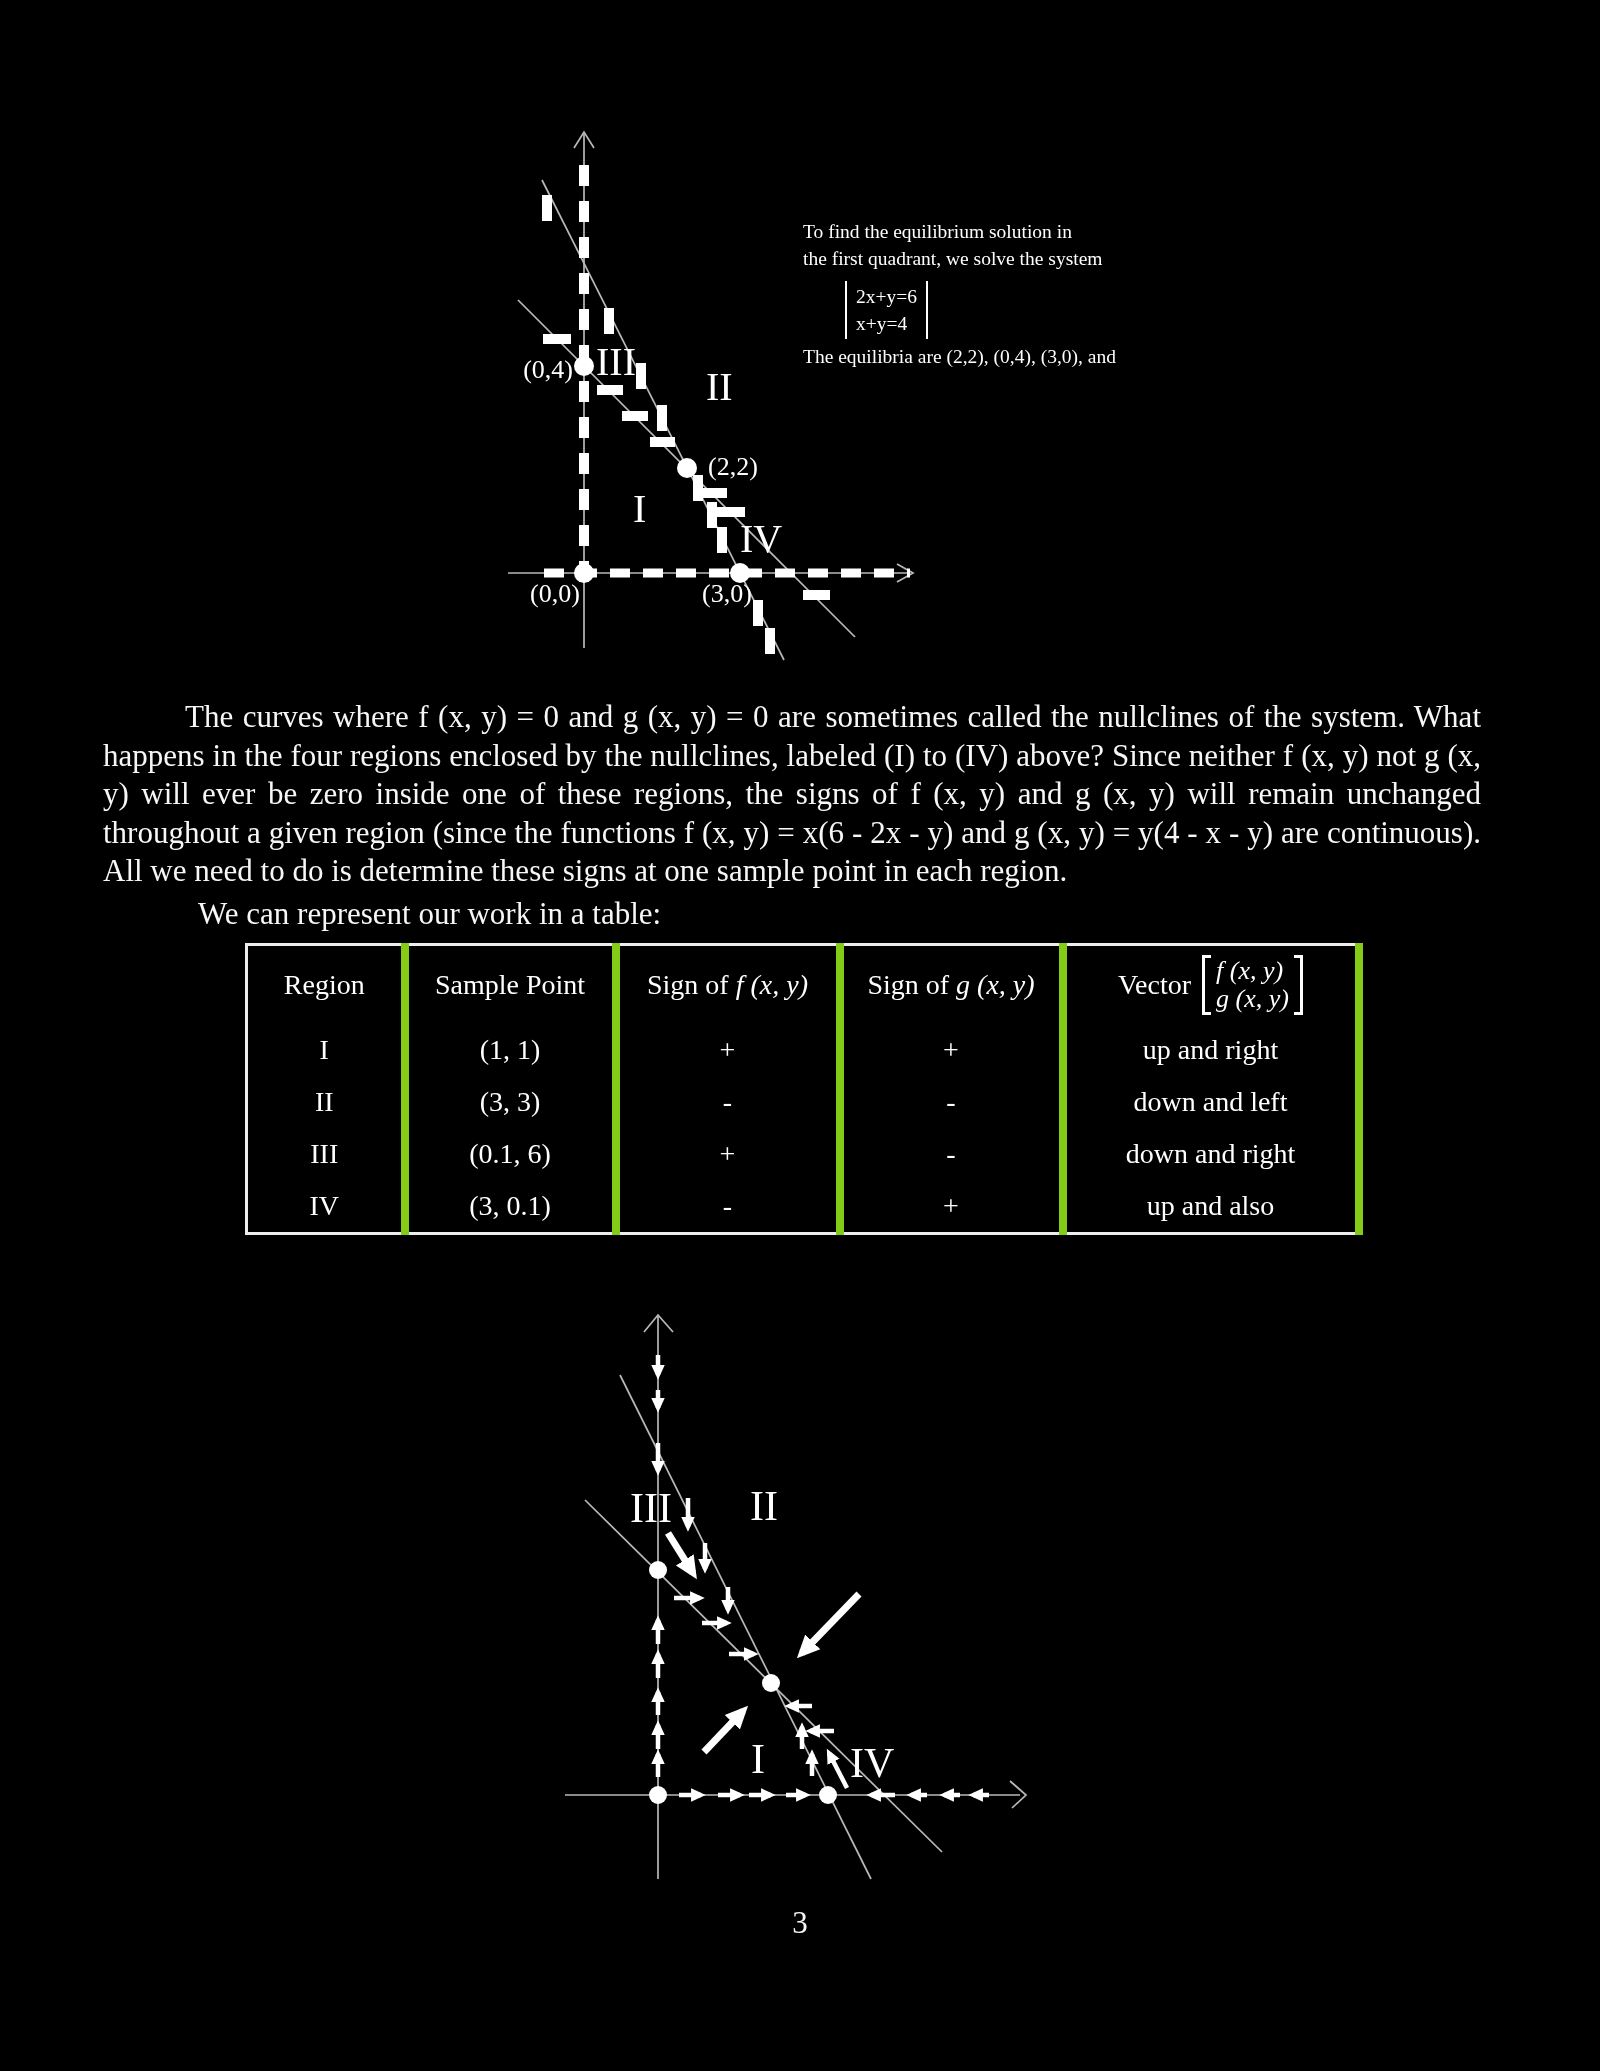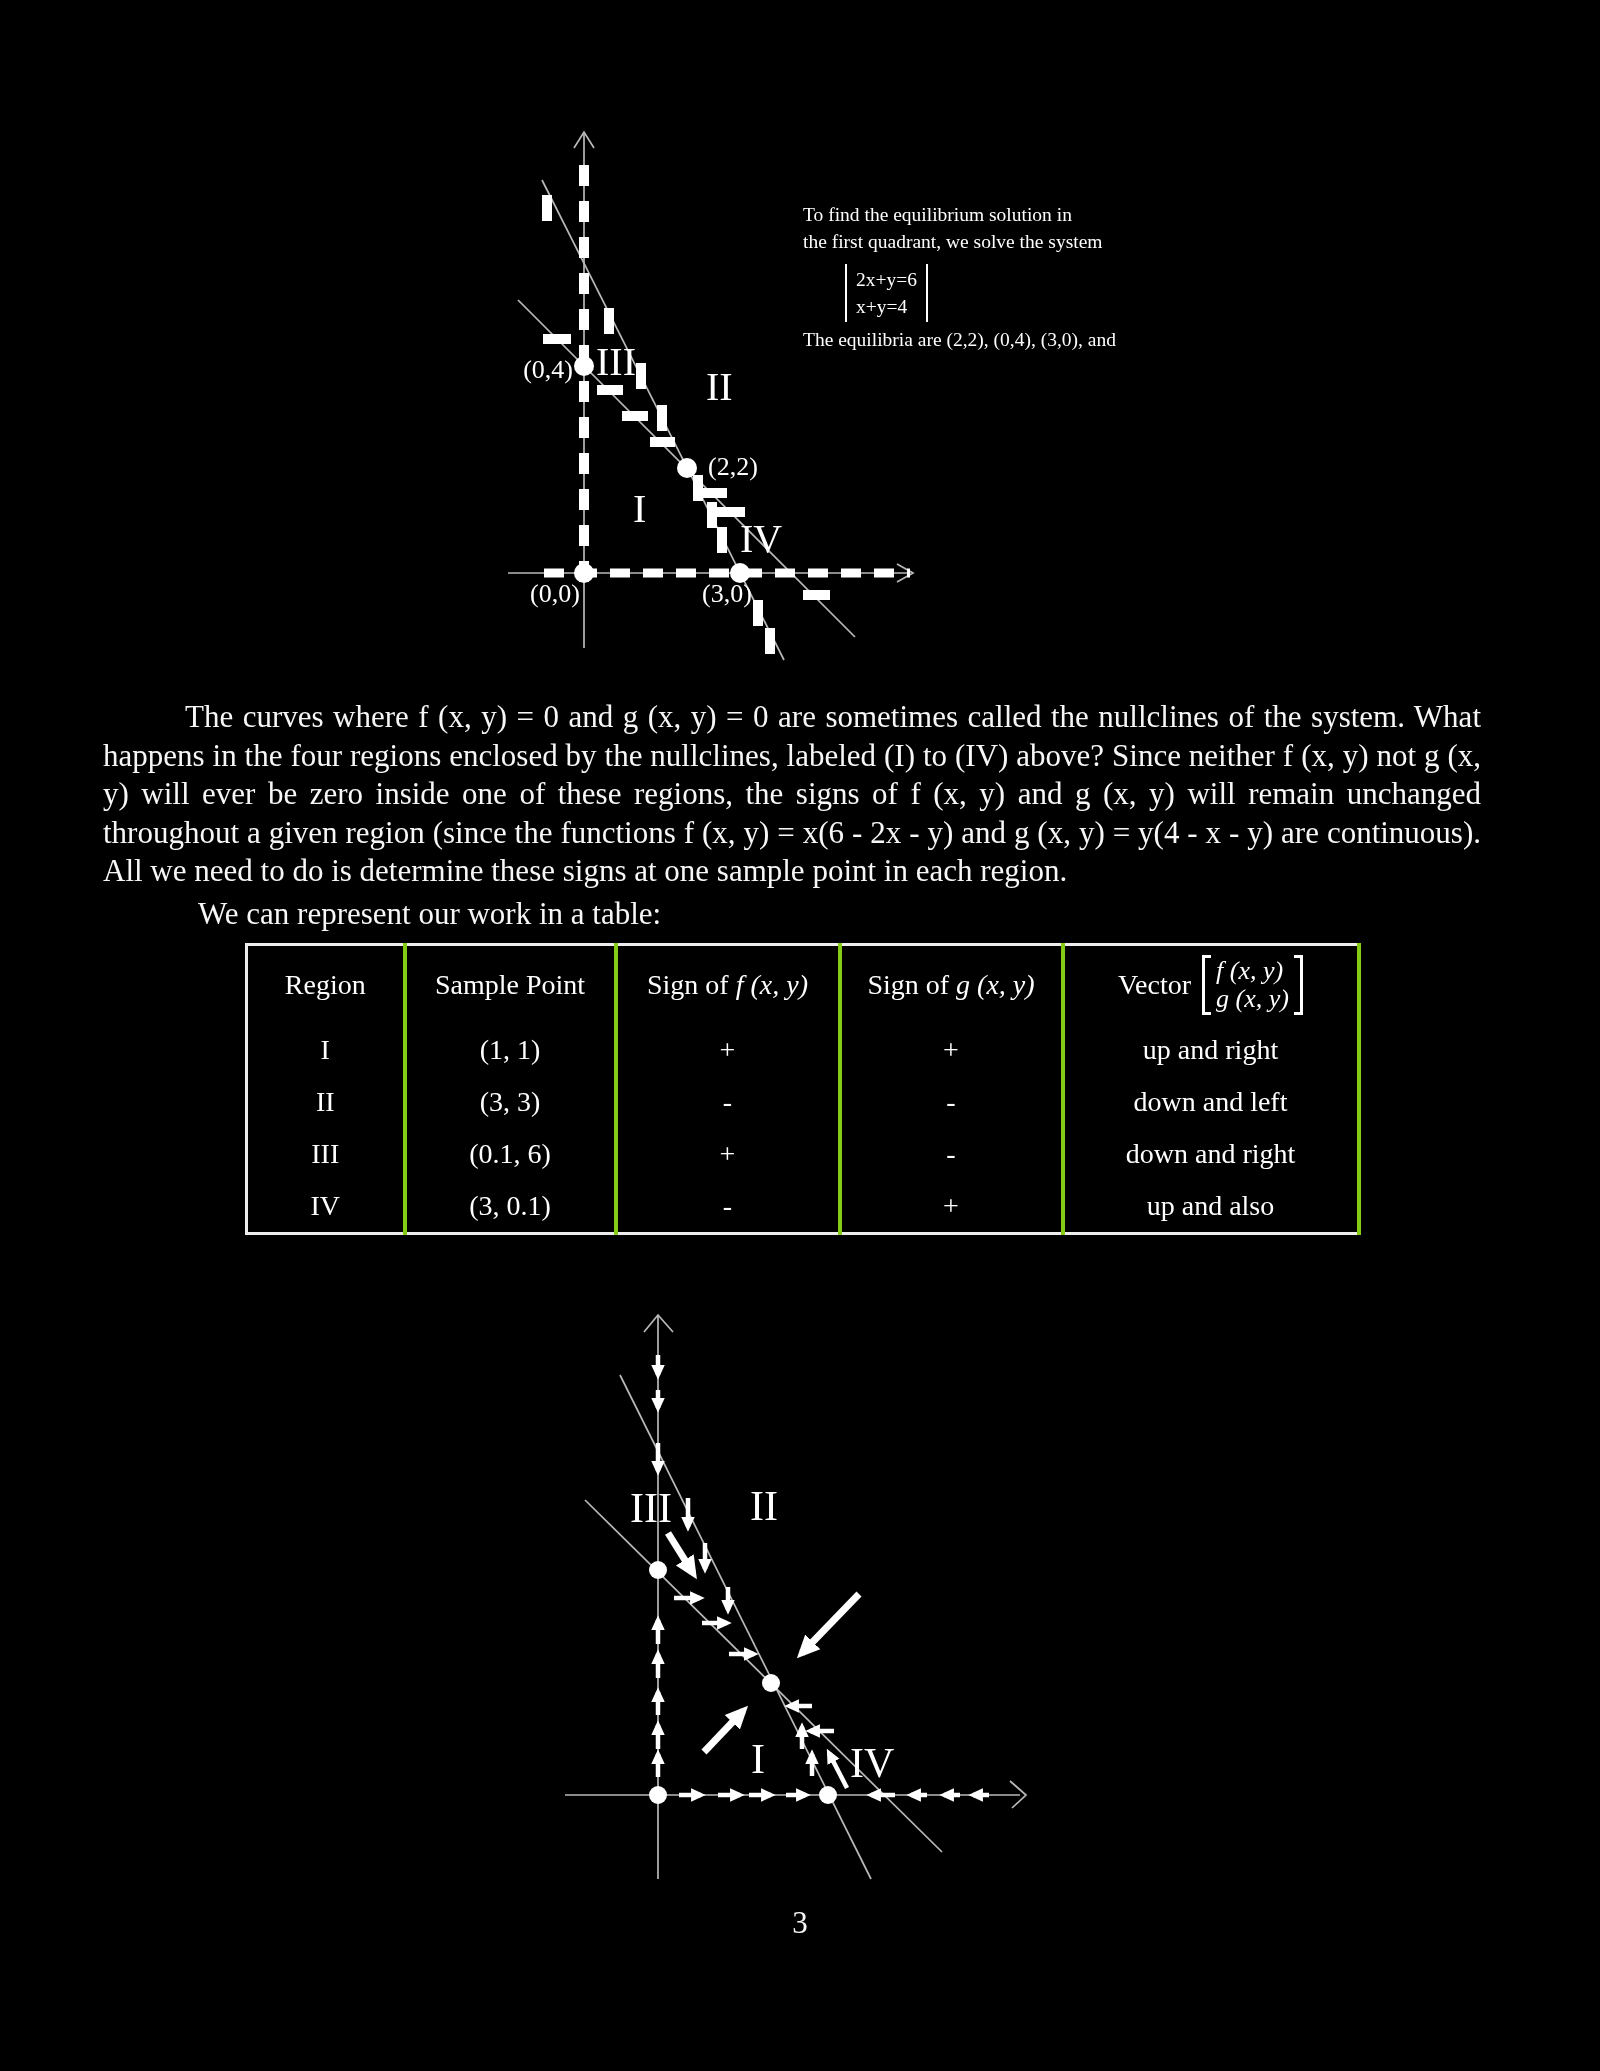--- a/index.html
+++ b/index.html
@@ -6,31 +6,31 @@
   body{margin:0;background:#000}
   .page{position:relative;width:1600px;height:2071px;background:#000;color:#f7f7f7;
         font-family:"Liberation Serif",serif;overflow:hidden}
   .fig{position:absolute;overflow:visible}
   svg text{font-family:"Liberation Serif",serif;fill:#fff}
   svg .thin{stroke:#b9b9b9;stroke-width:1.7;fill:none}
   svg .nd{stroke:#fff}
   svg .dot{fill:#fff}
   svg .va{stroke:#fff;stroke-width:4.5;fill:none;marker-end:url(#ah)}
   svg .vb{stroke:#fff;stroke-width:7;fill:none;marker-end:url(#ah)}
-  .note{position:absolute;left:803px;top:201px;font-size:19.5px;line-height:27px;color:#fff}
+  .note{position:absolute;left:803px;top:218px;font-size:19.5px;line-height:27px;color:#fff}
   .note .sys{display:inline-block;margin:9px 0 0 42px;padding:2px 9px;
              border-left:2px solid #fff;border-right:2px solid #fff;text-align:left}
   .note .concl{margin-top:4px;white-space:nowrap}
   .para{position:absolute;font-size:31px;line-height:38.6px;color:#f7f7f7}
   .p1{left:103px;top:698px;width:1378px;text-align:justify;text-indent:82px}
   .p2{left:198px;top:895px}
   .p3{left:103px;top:1214px;width:1372px;text-align:justify}
   .sign-table{position:absolute;left:245px;top:943px;border-collapse:collapse;table-layout:fixed;
               color:#fff;border:3px solid #ededed}
-  .sign-table th,.sign-table td{border-left:2px solid #ededed;border-right:4px solid #84cc16;
+  .sign-table th,.sign-table td{border-left:2px solid #ededed;border-right:8px solid #84cc16;
               font-weight:normal;text-align:center;padding:8px;vertical-align:middle}
   .sign-table thead th{height:79px;font-size:28px}
   .sign-table td{height:36px;font-size:28px;line-height:36px}
   .mathit{font-style:italic}
   .vec-h{display:flex;align-items:center;justify-content:center;gap:11px}
   .mtx{display:flex;align-items:stretch}
   .bk{width:9px;border:3px solid #fff}
   .bkl{border-right:0}
   .bkr{border-left:0}
   .mc{display:flex;flex-direction:column;justify-content:center;padding:2px 5px;

